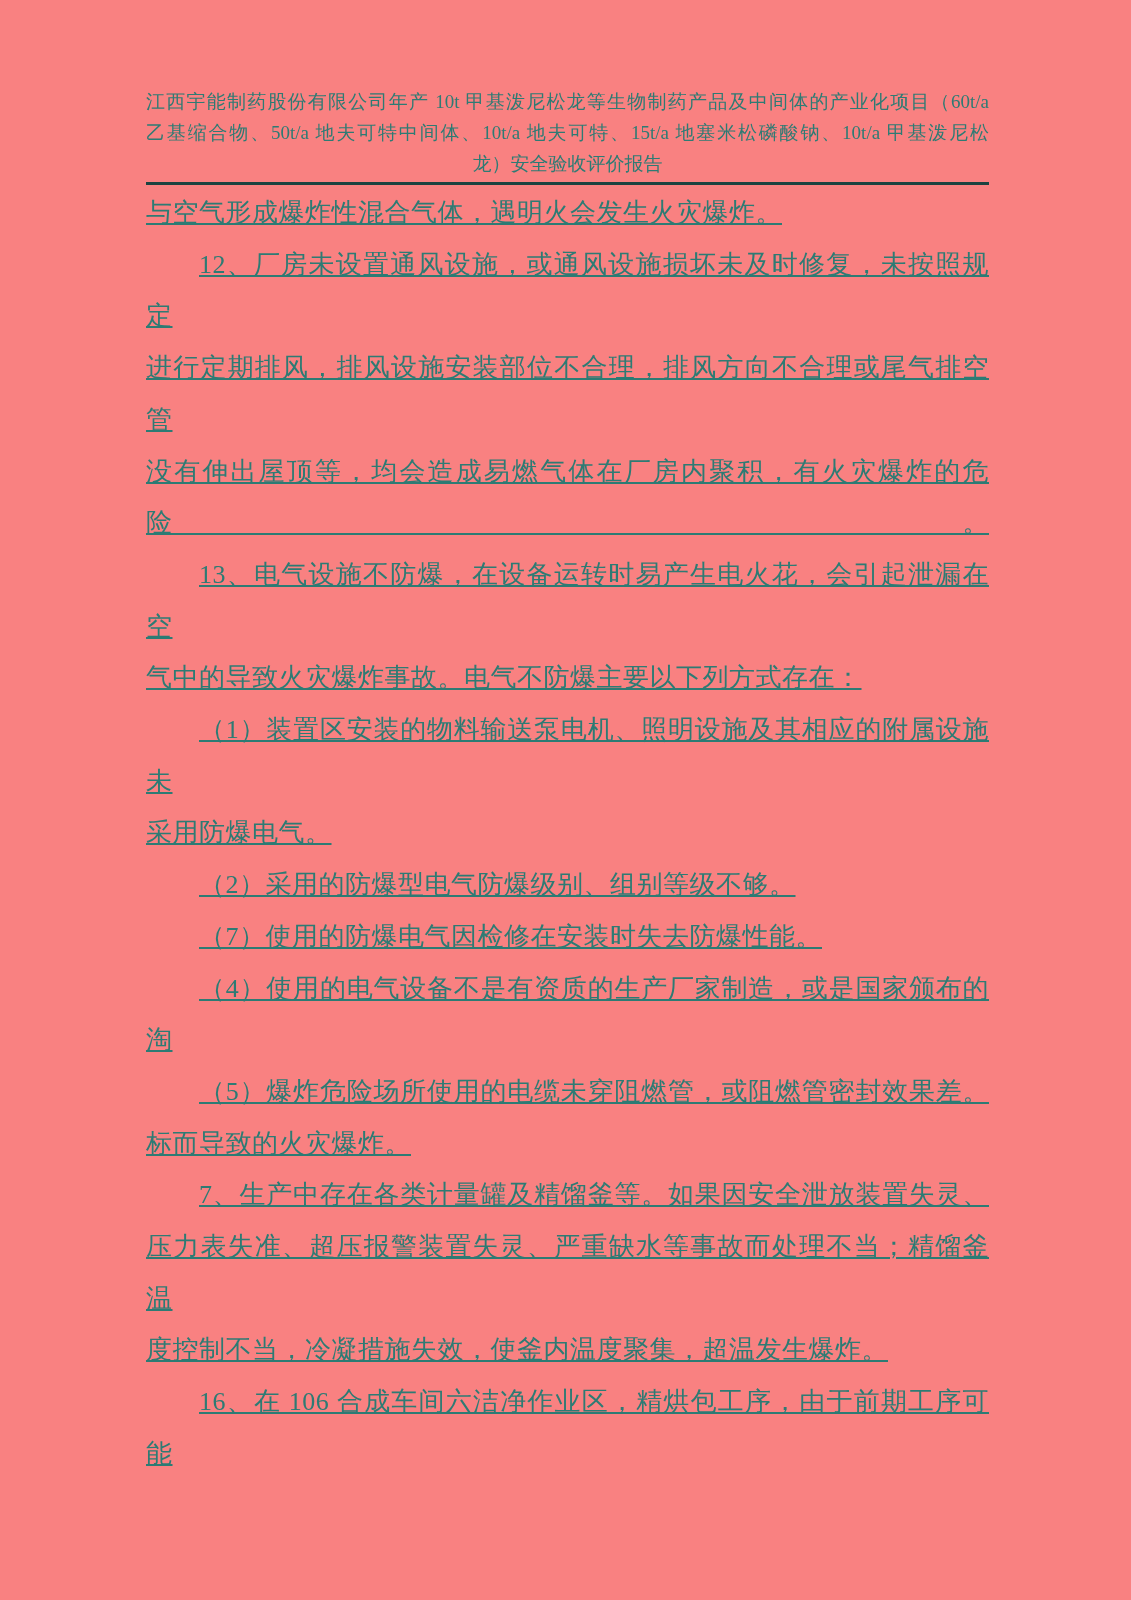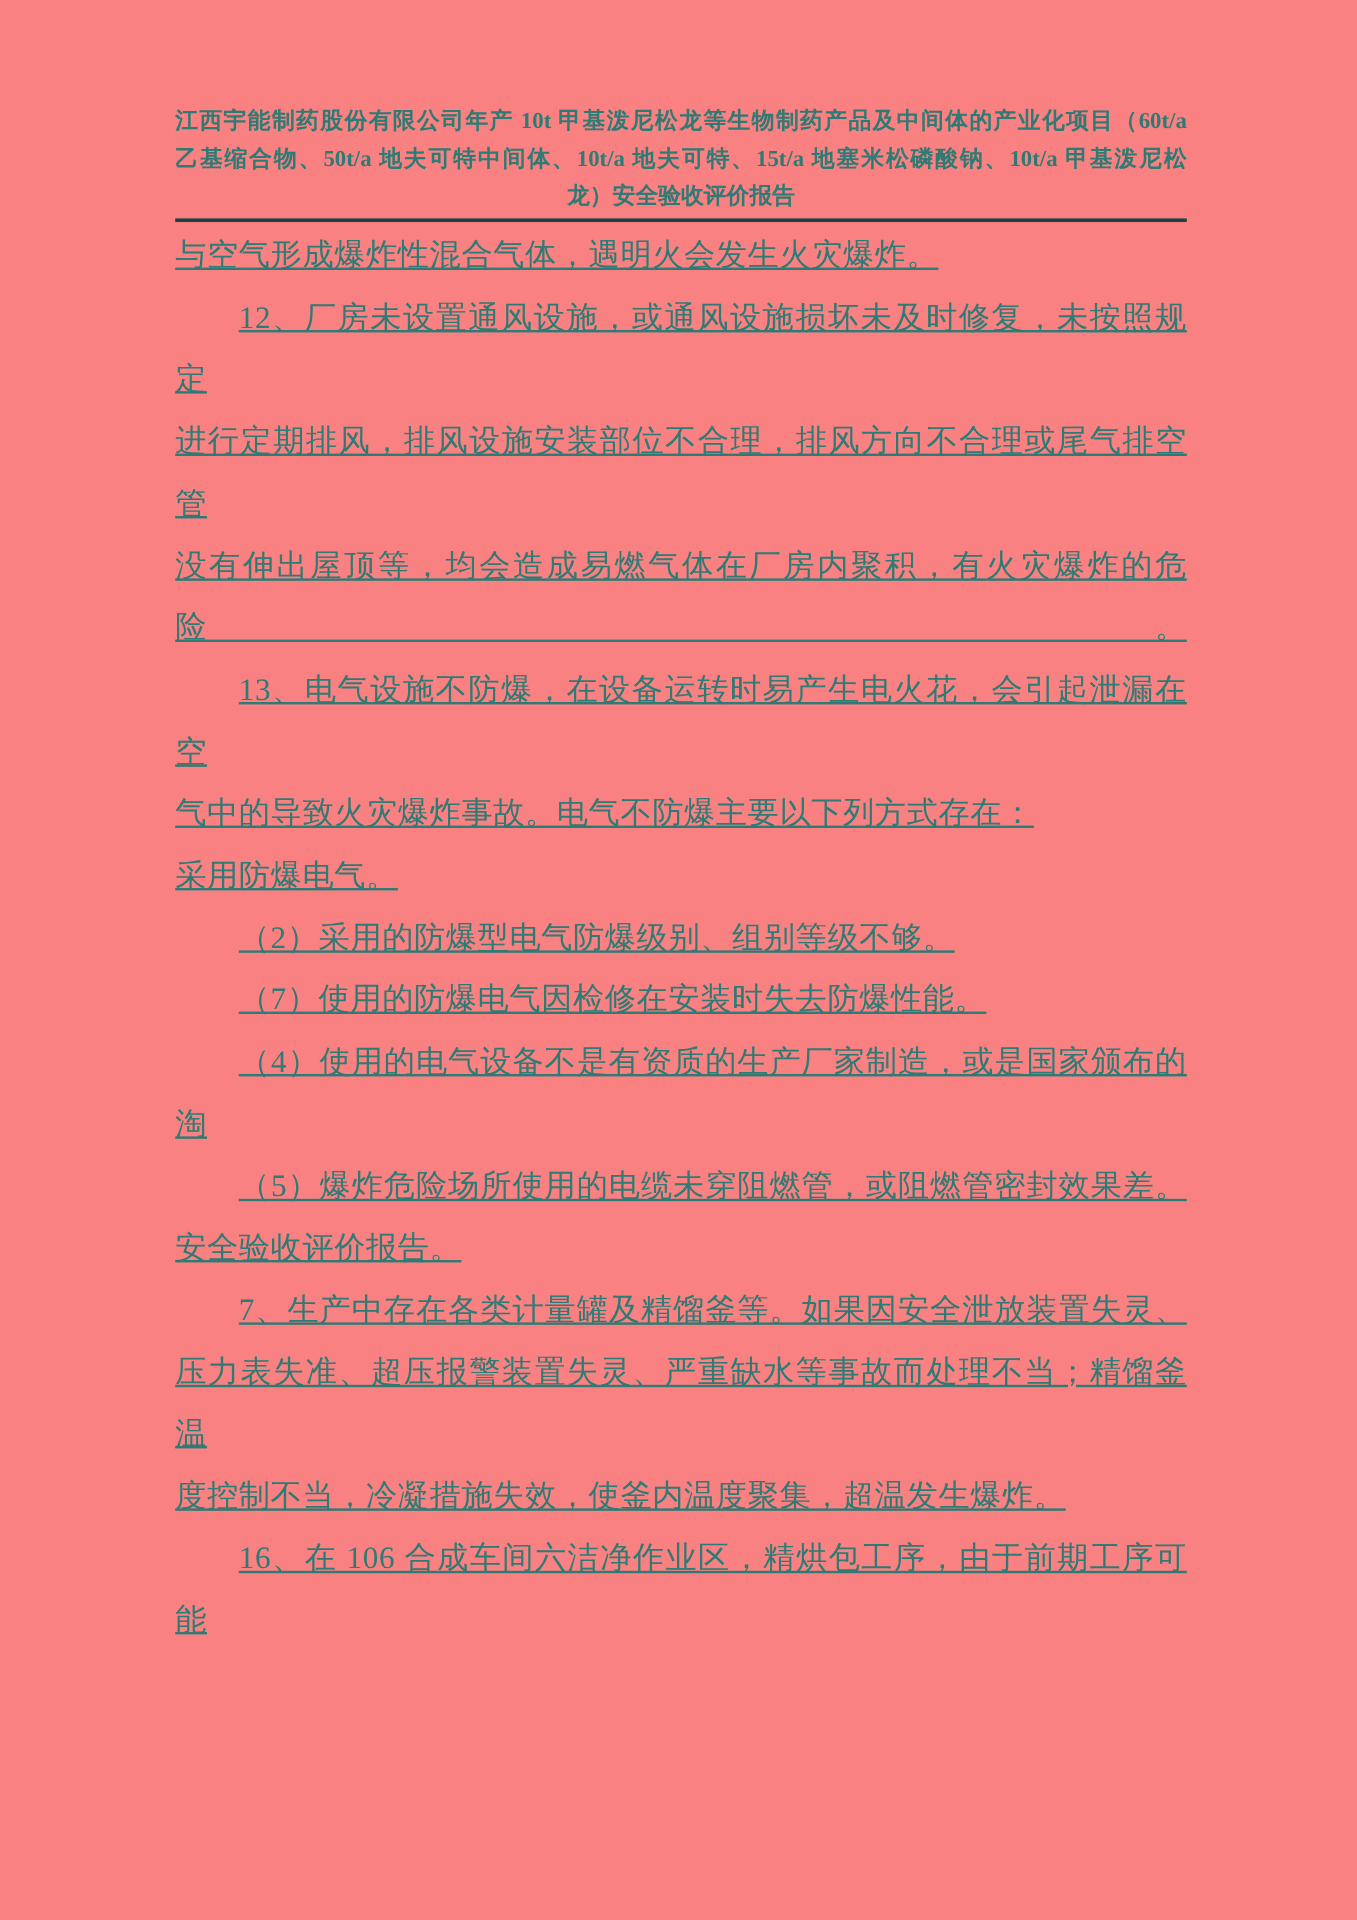--- a/index.html
+++ b/index.html
@@ -18,21 +18,21 @@
     width: 1131px;
     height: 1600px;
     background: var(--bg);
     color: var(--ink);
     padding: 86px 142px 0 146px;
     overflow: hidden;
   }
   .header .h-line {
     font-size: 19px;
     line-height: 31px;
-    font-weight: bold;
+    font-weight: normal;
     color: var(--ink);
   }
   .just {
     text-align: justify;
     text-align-last: justify;
     text-justify: inter-character;
   }
   .center { text-align: center; text-align-last: center; }
   .rule {
     height: 3px;
@@ -61,26 +61,27 @@
 
   <div class="rule header-rule"></div>
 
   <div class="body-text">
     <div class="b">与空气形成爆炸性混合气体，遇明火会发生火灾爆炸。</div>
     <div class="b ind just">12、厂房未设置通风设施，或通风设施损坏未及时修复，未按照规定</div>
     <div class="b just">进行定期排风，排风设施安装部位不合理，排风方向不合理或尾气排空管</div>
     <div class="b just">没有伸出屋顶等，均会造成易燃气体在厂房内聚积，有火灾爆炸的危险。</div>
     <div class="b ind just">13、电气设施不防爆，在设备运转时易产生电火花，会引起泄漏在空</div>
     <div class="b">气中的导致火灾爆炸事故。电气不防爆主要以下列方式存在：</div>
+    <div class="b ind just">（1）装置区安装的物料输送泵电机、照明设施及其相应的附属设施未</div>
     <div class="b">采用防爆电气。</div>
     <div class="b ind">（2）采用的防爆型电气防爆级别、组别等级不够。</div>
     <div class="b ind">（7）使用的防爆电气因检修在安装时失去防爆性能。</div>
     <div class="b ind just">（4）使用的电气设备不是有资质的生产厂家制造，或是国家颁布的淘</div>
     <div class="b ind just">（5）爆炸危险场所使用的电缆未穿阻燃管，或阻燃管密封效果差。</div>
-    <div class="b">安全验收评价报告。</div>
+    <div class="b">标而导致的火灾爆炸。</div>
     <div class="b ind just">7、生产中存在各类计量罐及精馏釜等。如果因安全泄放装置失灵、</div>
     <div class="b just">压力表失准、超压报警装置失灵、严重缺水等事故而处理不当；精馏釜温</div>
     <div class="b">度控制不当，冷凝措施失效，使釜内温度聚集，超温发生爆炸。</div>
     <div class="b ind just">16、在 106 合成车间六洁净作业区，精烘包工序，由于前期工序可能</div>
 
   </div>
 
 </div>
 
 </body></html>

